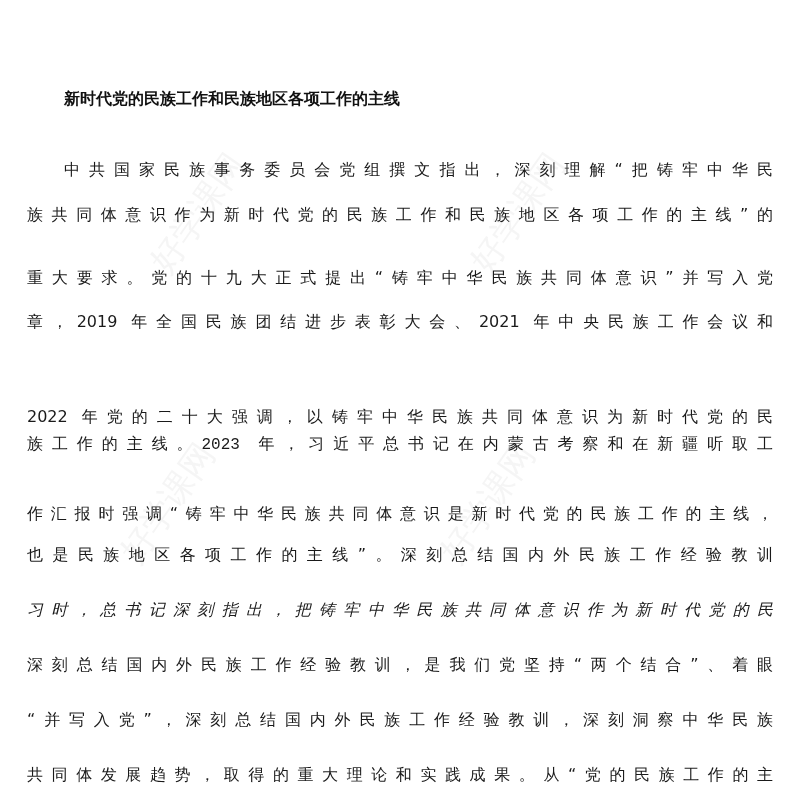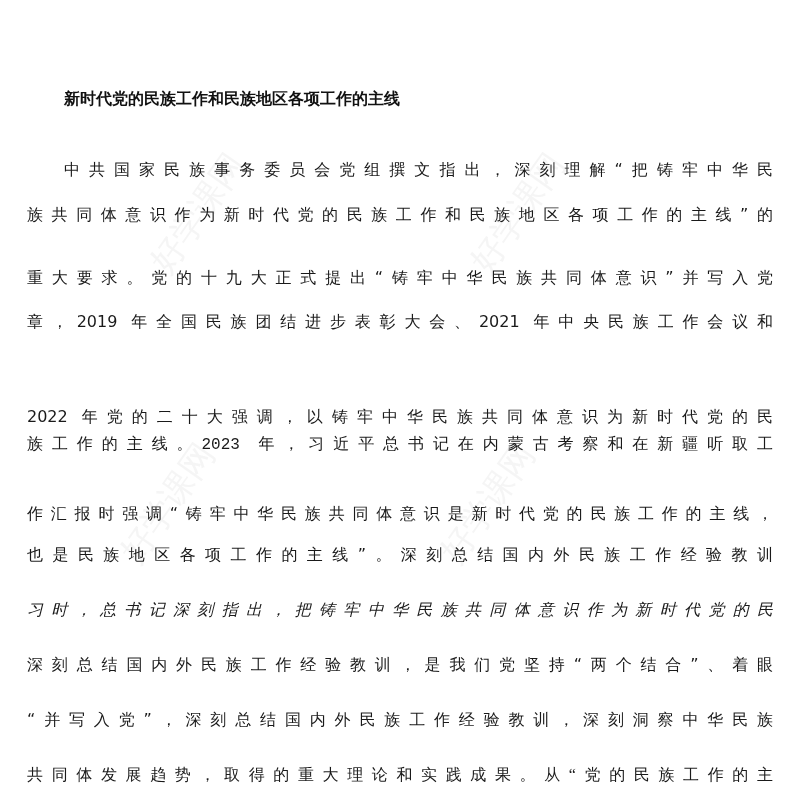--- a/index.html
+++ b/index.html
@@ -3,21 +3,21 @@
 <meta charset="utf-8">
 <style>
   html, body { margin: 0; padding: 0; background: #ffffff; }
   body { width: 800px; height: 800px; position: relative; overflow: hidden;
          font-family: "DejaVu Sans", "Liberation Sans", sans-serif; color: #111; }
   .heading { position: absolute; left: 64px; top: 89px; font-size: 16px; font-weight: bold;
              letter-spacing: 0px; white-space: nowrap; color: #111; }
   .line { position: absolute; left: 27px; width: 746px; font-size: 16px; white-space: nowrap;
           text-align: justify; text-align-last: justify; line-height: 30px; color: #1a1a1a; }
   .line.first { left: 64px; width: 709px; }
-  .line.last { text-align-last: justify; font-family: Liberation Serif, serif; }
+  .line.last { text-align-last: justify; }
   .wm { position: absolute; font-size: 34px; color: rgba(200,200,200,0.18);
         transform: rotate(-55deg); white-space: nowrap; pointer-events: none; }
 </style>
 </head>
 <body>
 
 <div>
   <div class="wm" style="left:130px;top:190px;">好学课网</div>
   <div class="wm" style="left:450px;top:190px;">好学课网</div>
   <div class="wm" style="left:100px;top:480px;">好学课网</div>

